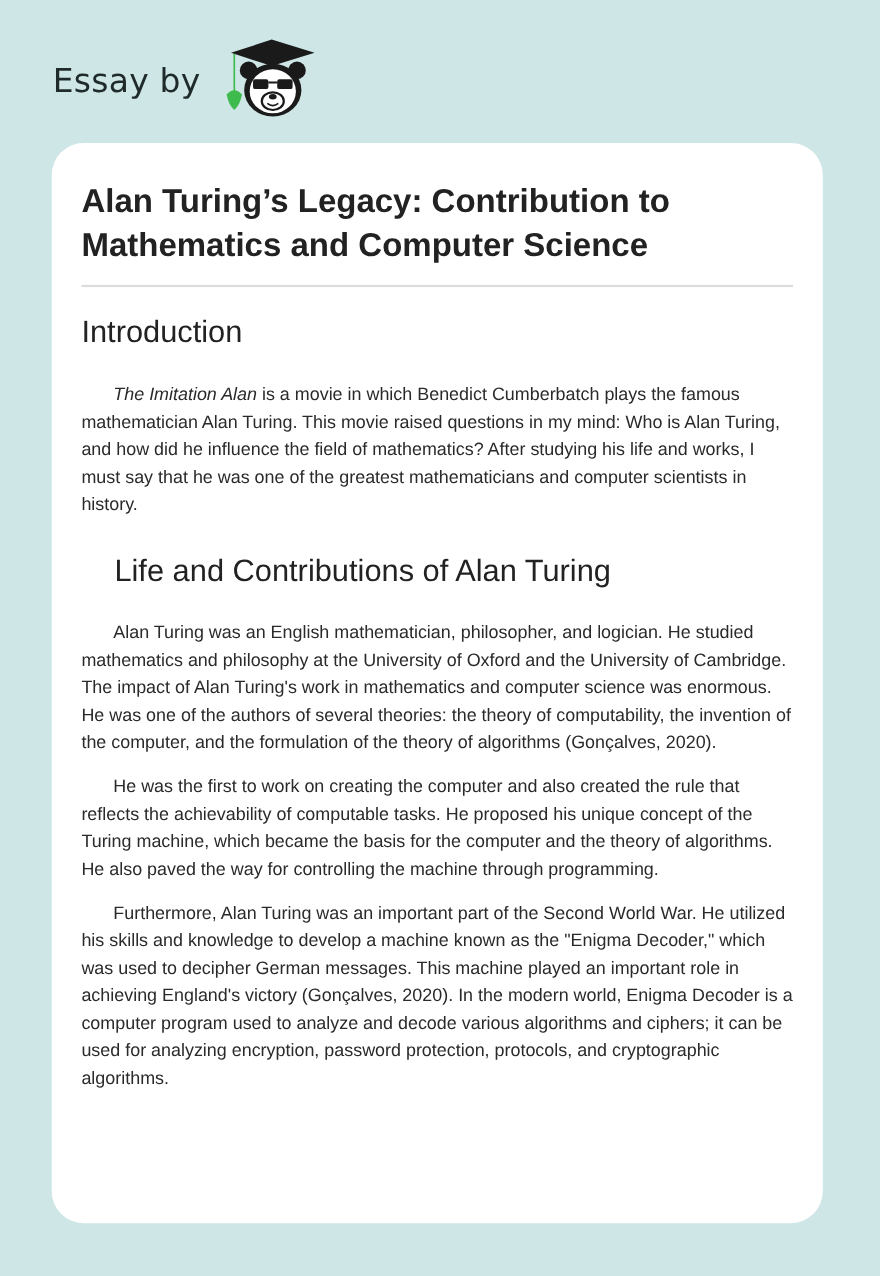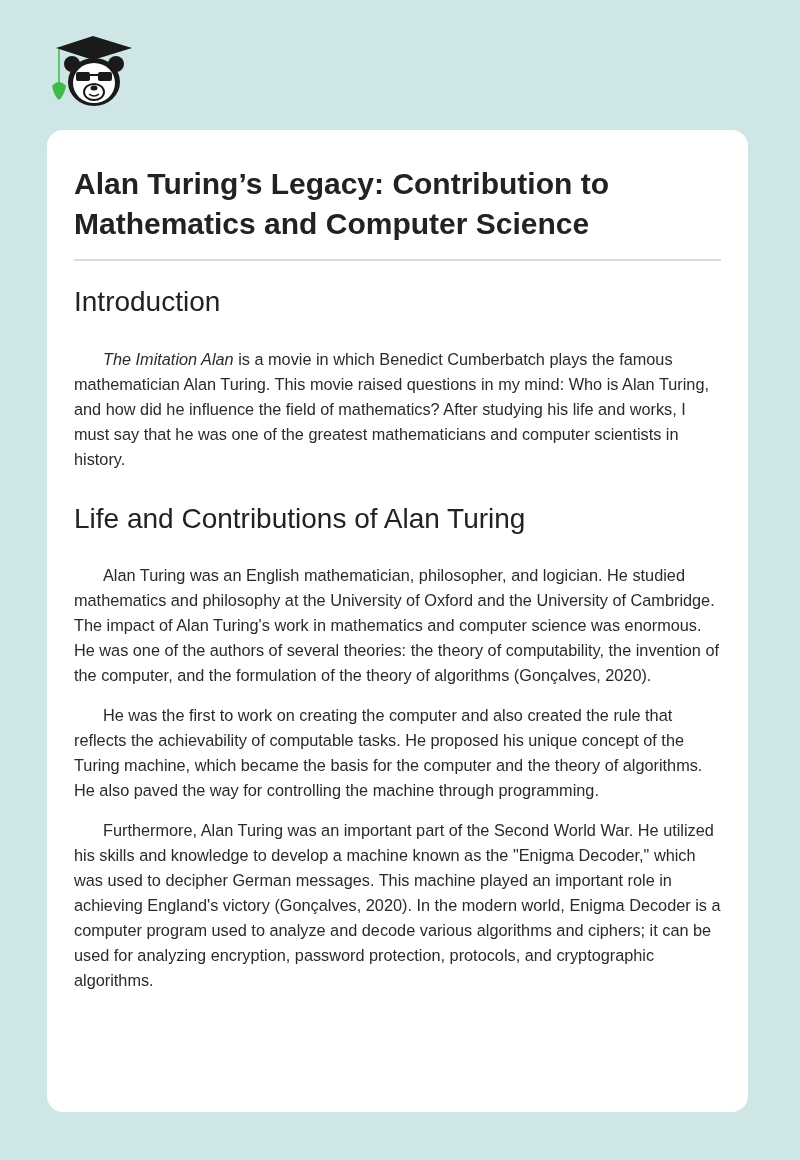--- a/index.html
+++ b/index.html
@@ -23,51 +23,52 @@
   .brand-logo { width: 90px; height: 76px; margin-right: 6px; }
   .brand-name {
     font-family: "Liberation Serif", serif;
     font-weight: bold; font-size: 32px; color: #1a1a1a;
     margin-top: 8px;
   }
   .brand-name sup { font-size: 14px; vertical-align: top; position: relative; top: 2px; }
   .card {
     position: absolute; left: 47px; top: 130px;
     width: 701px; height: 982px;
-    background: #ffffff; border-radius: 16px;
+    background: #ffffff; border-radius: 29px;
   }
   .card-inner { padding: 34px 27px 0 27px; }
   .title {
     font-size: 30px; font-weight: bold; line-height: 40px;
     color: #222; margin: 0;
   }
   .badge-row { display: flex; align-items: center; margin-top: 16px; height: 26px; }
   .badge-icon {
     width: 25px; height: 25px; border-radius: 50%;
     background: #8fcfc9; display: flex; align-items: center; justify-content: center;
     margin-right: 5px;
   }
   .badge-text { font-size: 14px; font-weight: bold; color: #222; }
   .divider { height: 2px; background: #dcdcdc; margin-top: 15px; }
   .h2 { font-size: 28px; font-weight: normal; color: #222; margin: 0; line-height: 34px; }
   .h2.intro { margin-top: 24px; }
-  .h2.life { margin-top: 14px; }
+  .h2.life { margin-top: 14px; margin-left: 30px; }
   p.para {
     font-size: 16.3px; line-height: 25px; color: #2a2a2a;
     margin: 0; text-indent: 29px;
   }
   .intro-para { margin-top: 28px !important; }
   .life-para1 { margin-top: 27px !important; }
   .gap { margin-top: 15px !important; }
   em { font-style: italic; }
 </style>
 </head>
 <body>
 
 <div class="brand">
+  <span class="brand-essay">Essay by</span>
   <svg class="brand-logo" viewBox="0 0 90 76">
 
     <polygon points="8,14 45,2 84,14 45,26" fill="#1a1a1a"></polygon>
 
     <line x1="11" y1="15" x2="11" y2="50" stroke="#3dbb4c" stroke-width="1.5"></line>
     <path d="M4 52 Q11 44 18 52 Q16 62 11 66 Q6 62 4 52Z" fill="#3dbb4c"></path>
 
     <circle cx="24" cy="30" r="8" fill="#1a1a1a"></circle>
     <circle cx="68" cy="30" r="8" fill="#1a1a1a"></circle>
 

